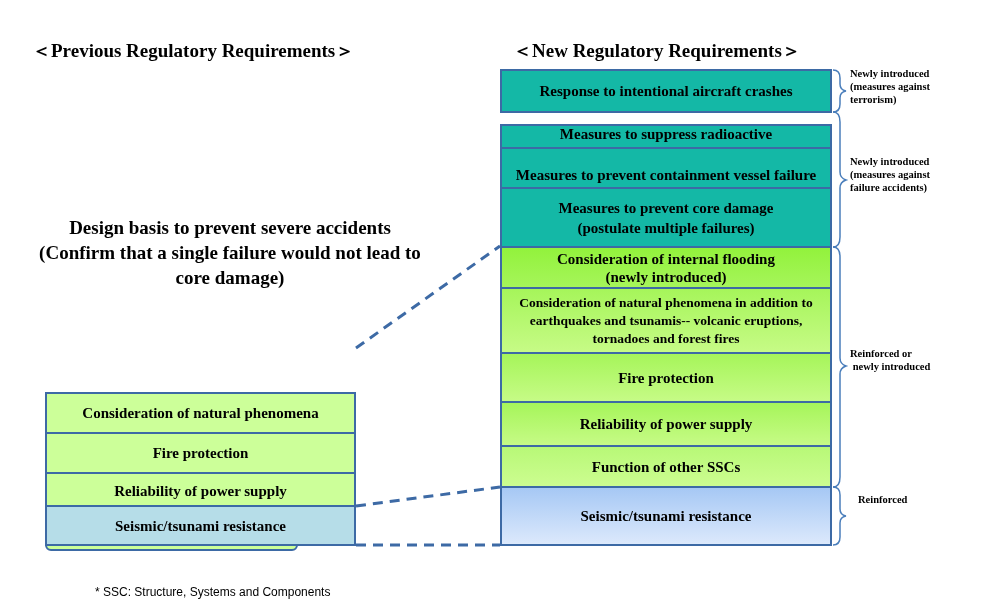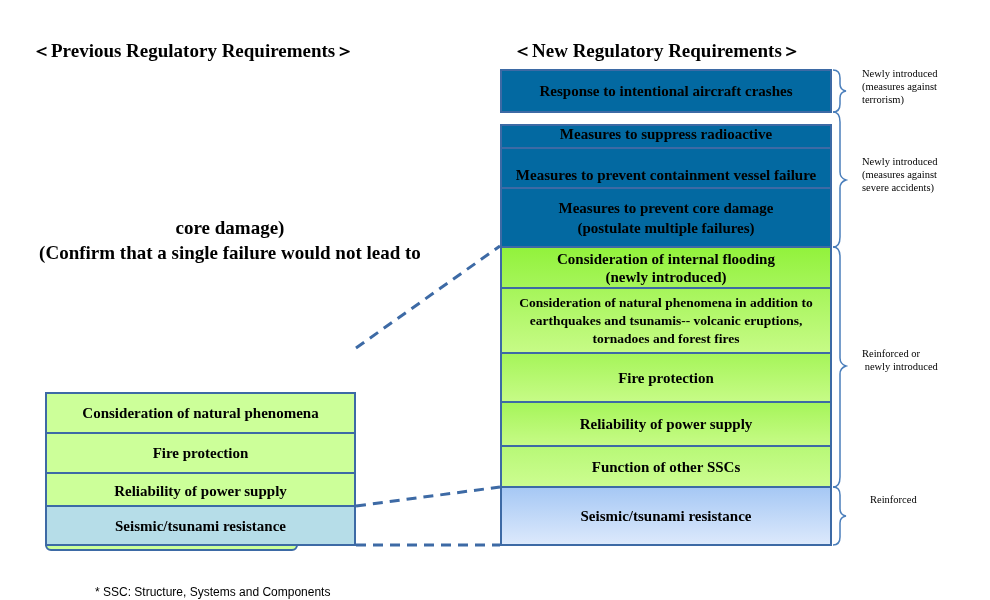--- a/index.html
+++ b/index.html
@@ -2,40 +2,41 @@
 <html><head>
 <meta charset="utf-8">
 <style>
   html, body { margin:0; padding:0; background:#ffffff; }
   body { width:990px; height:600px; position:relative; overflow:hidden; font-family:"Liberation Serif", serif; color:#000; }
   .heading { position:absolute; font-weight:bold; font-size:19px; white-space:nowrap; top:38px; }
   #prev-heading { left:32px; }
   #new-heading { left:513px; }
   .stack { position:absolute; }
   .box { position:absolute; box-sizing:border-box; border:2px solid #3d6aa5; display:flex; align-items:center; justify-content:center; text-align:center; font-weight:bold; font-size:15px; line-height:18px; padding:0 6px; }
-  .yellow { background:#0369a1; }
+  .yellow { background:#14b8a6; }
   .green { background:linear-gradient(#92f23c, #a6f55a); }
   .green2 { background:linear-gradient(#a6f55a, #c6fb86); }
   .lgreen { background:#ccff99;margin-top:44px; }
   .blue { background:linear-gradient(#a6c8f4, #dce9fc); }
   .lblue { background:#b6dde8; }
   .design-basis { position:absolute; left:10px; width:440px; top:215px; text-align:center; font-weight:bold; font-size:19px; line-height:25px; }
   .footnote { position:absolute; left:95px; top:552px; font-family:"Liberation Sans", sans-serif; font-size:12px;margin-top:33px; }
-  .brace-label { position:absolute; left:850px; font-weight:normal; font-size:10.5px; line-height:13px; white-space:nowrap;margin-left:12px; }
+  .brace-label { position:absolute; left:850px; font-weight:bold; font-size:10.5px; line-height:13px; white-space:nowrap; }
   svg.overlay { position:absolute; left:0; top:0; }
 </style>
 </head>
 <body>
 
 <div class="heading" id="prev-heading">＜Previous Regulatory Requirements＞</div>
 <div class="heading" id="new-heading">＜New Regulatory Requirements＞</div>
 
 <div class="design-basis">
+  <div>Design basis to prevent severe accidents</div>
+  <div>(Confirm that a single failure would not lead to</div>
   <div>core damage)</div>
-  <div>(Confirm that a single failure would not lead to</div>
 </div>
 
 <svg class="overlay" width="990" height="600">
   <line x1="356" y1="348" x2="500" y2="246" stroke="#3d6aa5" stroke-width="3" stroke-dasharray="10,7"></line>
   <line x1="356" y1="506" x2="500" y2="487" stroke="#3d6aa5" stroke-width="3" stroke-dasharray="10,7"></line>
   <line x1="356" y1="545" x2="500" y2="545" stroke="#3d6aa5" stroke-width="3" stroke-dasharray="10,7"></line>
 
   <path d="M833,70 Q840,70 840,78 L840,84 Q840,90 846,91 Q840,92 840,98 L840,104 Q840,112 833,112" fill="none" stroke="#4a7ebb" stroke-width="1.5"></path>
   <path d="M833,112 Q840,112 840,122 L840,172 Q840,178 846,180 Q840,182 840,188 L840,237 Q840,247 833,247" fill="none" stroke="#4a7ebb" stroke-width="1.5"></path>
   <path d="M833,247 Q840,247 840,257 L840,358 Q840,364 846,366 Q840,368 840,374 L840,477 Q840,487 833,487" fill="none" stroke="#4a7ebb" stroke-width="1.5"></path>
@@ -74,21 +75,21 @@
 </div>
 
 <div class="brace-label" style="top:67px;">
   <div>Newly introduced</div>
   <div>(measures against</div>
   <div>terrorism)</div>
 </div>
 <div class="brace-label" style="top:155px;">
   <div>Newly introduced</div>
   <div>(measures against</div>
-  <div>severe accidents)</div>
+  <div>failure accidents)</div>
 </div>
 <div class="brace-label" style="top:347px;">
   <div>Reinforced or</div>
   <div style="white-space:pre;"> newly introduced</div>
 </div>
 <div class="brace-label" style="top:493px; left:858px;">
   <div>Reinforced</div>
 </div>
 
 <div class="footnote">* SSC: Structure, Systems and Components</div>

